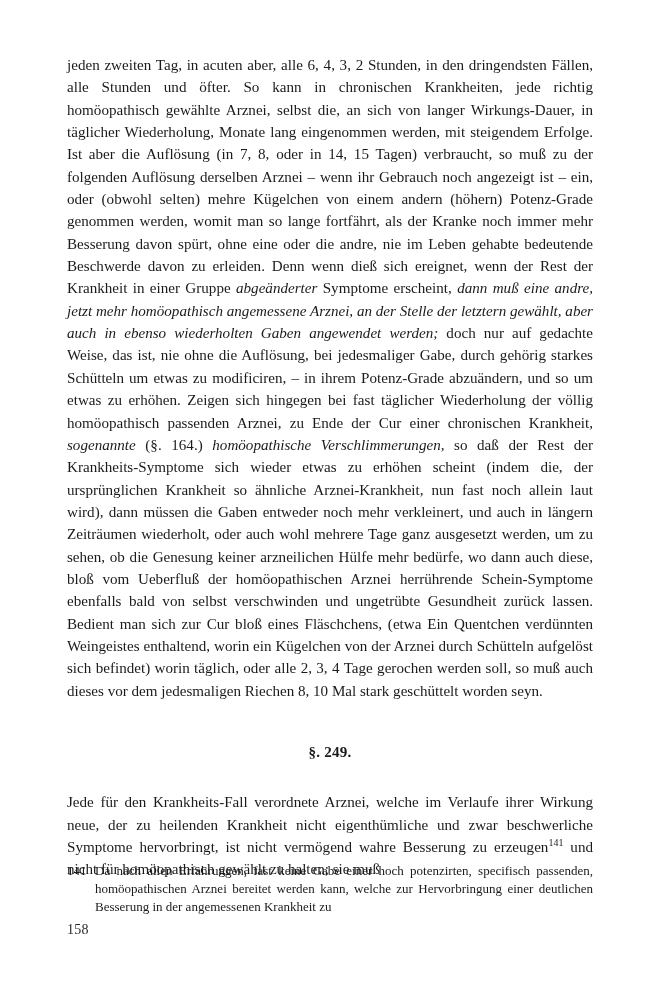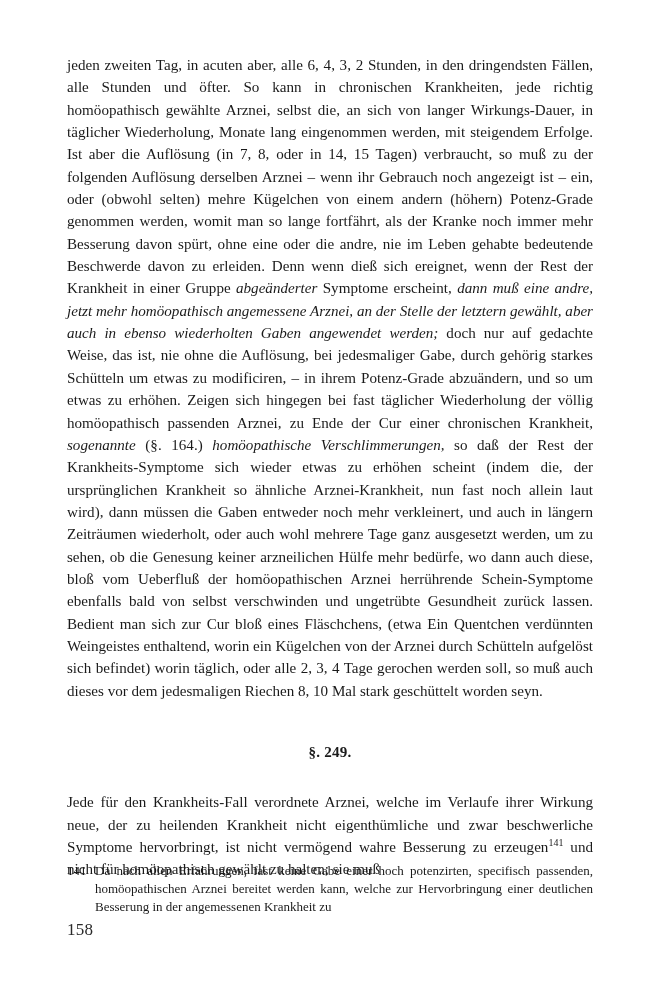--- a/index.html
+++ b/index.html
@@ -97,21 +97,21 @@
     flex: 1 1 auto;
     text-align: justify;
     text-justify: inter-word;
     hyphens: none;
   }
 
   .page-number {
     position: absolute;
     left: 67px;
     top: 922px;
-    font-size: 17px;
+    font-size: 14px;
     line-height: 16px;
     color: #2a2a2a;
     letter-spacing: 0.3px;
     text-align: right;
   }
 </style>
 </head>
 <body>
 
 <div class="page">

